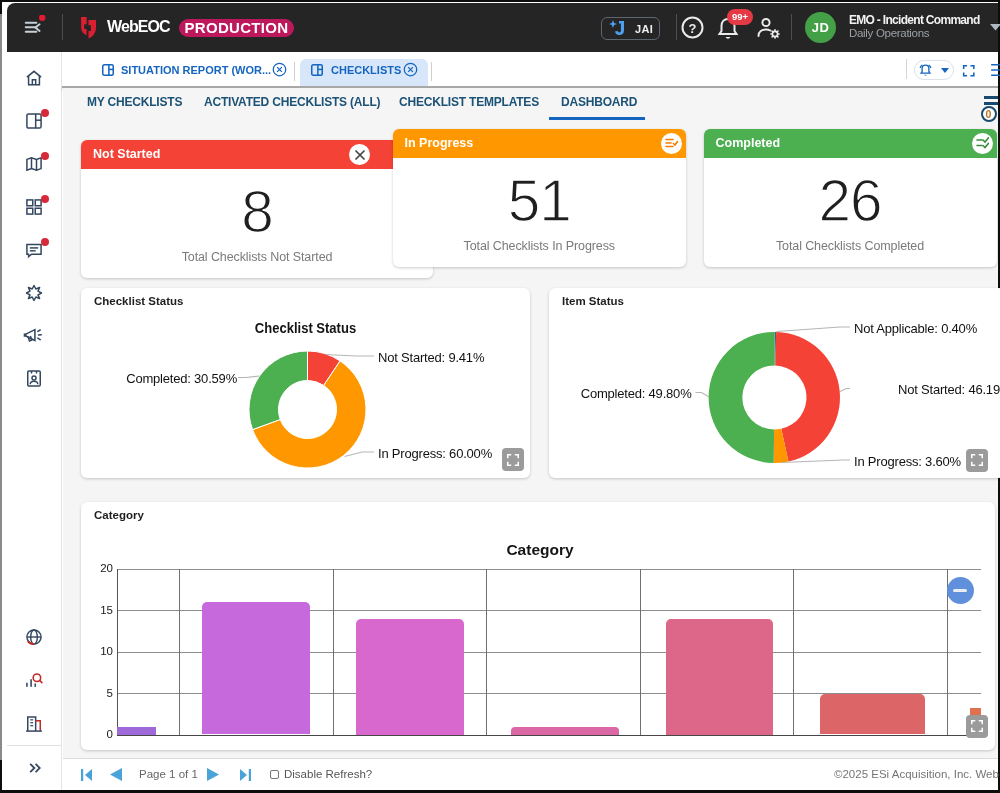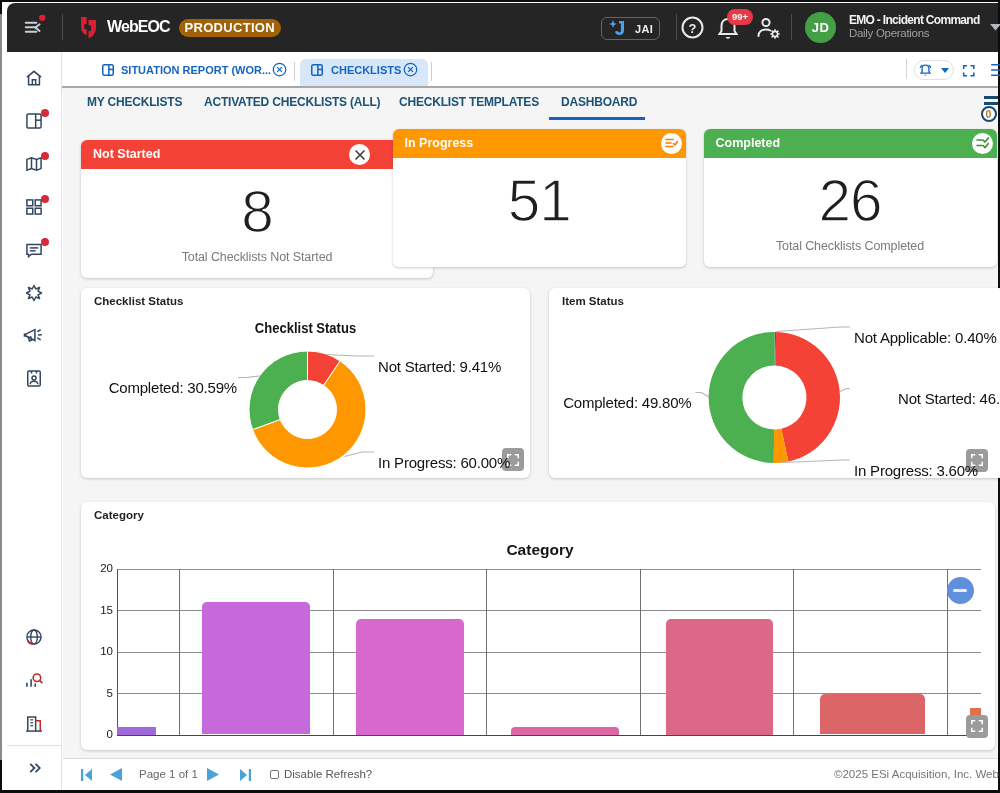--- a/index.html
+++ b/index.html
@@ -11,21 +11,21 @@
 #tabsep{position:absolute;left:62px;top:85.5px;width:936px;height:2px;background:#a8a8a8;box-shadow:0 2px 3px rgba(0,0,0,.18);}
 #content{position:absolute;left:63px;top:87.5px;width:935px;height:670.5px;background:#f5f5f5;}
 #pager{position:absolute;left:63px;top:758px;width:935px;height:31.5px;background:#fff;border-top:1px solid #dcdcdc;}
 .card{position:absolute;background:#fff;border-radius:6px;box-shadow:0 1px 3px rgba(0,0,0,.2);}
 .sc-head{position:absolute;left:0;top:0;right:0;height:29px;border-radius:6px 6px 0 0;}
 .sc-title{position:absolute;left:12px;top:0;height:29px;line-height:29px;color:#fff;font-size:12.5px;font-weight:bold;}
 .sc-circ{position:absolute;top:4px;width:21px;height:21px;border-radius:50%;background:#fff;}
 .sc-num{position:absolute;left:0;right:0;top:43px;text-align:center;font-size:58.5px;line-height:58.5px;color:#1f1f1f;letter-spacing:-1px;-webkit-text-stroke:1.3px #fff;}
 .sc-lab{position:absolute;left:0;right:0;top:110px;text-align:center;font-size:12.5px;color:#7a7a7a;letter-spacing:-0.1px;}
 .ch-head{position:absolute;left:13px;top:7px;font-size:11.5px;font-weight:bold;color:#1f1f1f;}
-.dlab{position:absolute;font-size:15px;color:#111;white-space:nowrap;letter-spacing:-0.2px;margin-top:8px;}
+.dlab{position:absolute;font-size:13px;color:#111;white-space:nowrap;letter-spacing:-0.2px;}
 .fsbtn{position:absolute;width:22px;height:23px;background:#9b9b9b;border-radius:4px;}
 .tabtxt{color:#1565c0;font-weight:bold;font-size:11px;letter-spacing:0;text-align:center;}
 .subtab{position:absolute;top:95px;font-size:12px;font-weight:bold;color:#1b5276;letter-spacing:-0.2px;}
 </style></head><body>
 
 <div class="blk" style="left:0;top:0;width:1000px;height:2px"></div>
 <div class="blk" style="left:0;top:0;width:2px;height:16px"></div>
 <div class="blk" style="left:0;top:14px;width:1.5px;height:766px;background:#8a8a8a"></div>
 <div class="blk" style="left:0;top:760px;width:2px;height:33px"></div>
 <div class="blk" style="left:997.5px;top:0;width:2.5px;height:793px"></div>
@@ -41,21 +41,21 @@
    <path d="M15.6 9.3 L11.3 12.6 L15.6 16" fill="none"></path>
   </g>
   <circle cx="18.2" cy="2.7" r="3.2" fill="#e01b32"></circle>
  </svg>
  <div class="abs" style="left:62px;top:14px;width:1px;height:26px;background:#4d4d4d"></div>
  <svg class="abs" style="left:80.5px;top:15.5px" width="15" height="23" viewBox="0 0 16 22.6" preserveAspectRatio="none">
   <path d="M0 1 H6 V8.2 H3.4 V12.8 H6 V19 C3 18 .5 15.5 .2 12 Z" fill="#d91f30"></path>
   <path d="M8 4 H16 V12 C15.6 17 12.5 20.5 8 22 V14.8 H10.6 V9 H8 Z" fill="#d91f30"></path>
  </svg>
  <div class="abs" style="left:107px;top:19px;color:#fff;font-size:16px;line-height:16px;font-weight:bold;letter-spacing:-0.9px">WebEOC</div>
- <div class="abs" style="left:178.5px;top:18.5px;height:18.5px;padding:0 6px;border-radius:9.5px;background:#a16207;color:#fff;font-size:13px;font-weight:bold;line-height:18.5px;letter-spacing:.3px">PRODUCTION</div>
+ <div class="abs" style="left:178.5px;top:18.5px;height:18.5px;padding:0 6px;border-radius:9.5px;background:#be185d;color:#fff;font-size:15px;font-weight:bold;line-height:18.5px;letter-spacing:.3px">PRODUCTION</div>
 
  <div class="abs" style="left:601px;top:16.5px;width:59px;height:23.5px;border:1px solid #5c6670;border-radius:6px"></div>
  <svg class="abs" style="left:609px;top:20px" width="18" height="16" viewBox="0 0 18 16">
   <path d="M4 0 L5.1 2.9 L8 4 L5.1 5.1 L4 8 L2.9 5.1 L0 4 L2.9 2.9 Z" fill="#4d9ff0"></path>
   <path d="M10 1 H15 V10.5 C15 13.5 13 15 10.3 15 C8 15 6.3 13.8 6 11.5 L9 11 C9.1 12 9.5 12.4 10.4 12.4 C11.4 12.4 11.9 11.8 11.9 10.6 V3.6 H10 Z" fill="#4d9ff0"></path>
  </svg>
  <div class="abs" style="left:635px;top:22.5px;color:#eee;font-size:11px;font-weight:bold;letter-spacing:.3px">JAI</div>
  <div class="abs" style="left:675.5px;top:14px;width:1px;height:26px;background:#4d4d4d"></div>
 
  <svg class="abs" style="left:676px;top:11px" width="33" height="33" viewBox="0 0 33 33">
@@ -255,20 +255,21 @@
       <svg style="position:absolute;left:4px;top:4.5px" width="13" height="12" viewBox="0 0 13 12">
         <g stroke="#f57c00" stroke-width="1.6" stroke-linecap="round">
           <line x1="1" y1="2.5" x2="8" y2="2.5"></line>
           <line x1="1" y1="6" x2="6" y2="6"></line>
           <line x1="1" y1="9.5" x2="8" y2="9.5"></line>
           <path d="M8.5 6.5 L10 8 L12.5 4.5" fill="none"></path>
         </g>
       </svg>
     </div>
  <div class="sc-num">51</div>
+ <div class="sc-lab">Total Checklists In Progress</div>
 </div>
 <div class="card" style="left:703.5px;top:128.5px;width:293px;height:138px">
  <div class="sc-head" style="background:#4caf50"></div>
  <div class="sc-title">Completed</div>
  <div class="sc-circ" style="left:268px">
       <svg style="position:absolute;left:4px;top:4.5px" width="13" height="12" viewBox="0 0 13 12">
         <g stroke="#388e3c" stroke-width="1.6" stroke-linecap="round">
           <line x1="1" y1="3" x2="6" y2="3"></line>
           <line x1="1" y1="8.5" x2="6" y2="8.5"></line>
           <path d="M7 3 L9 5 L12.5 .8" fill="none"></path>

